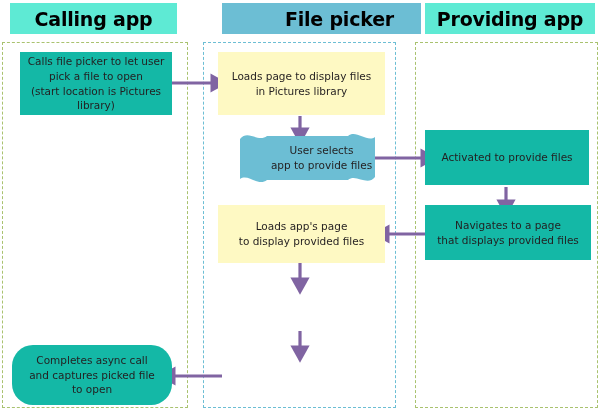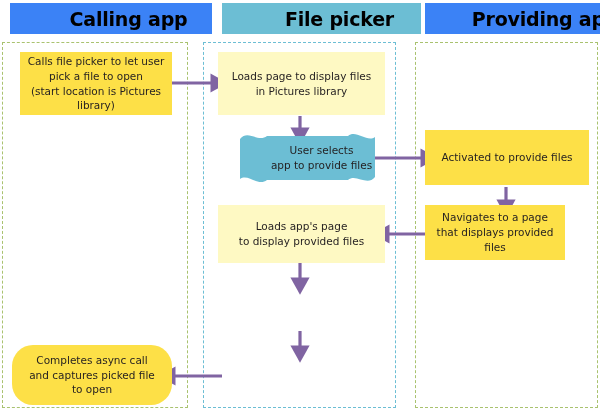--- a/index.html
+++ b/index.html
@@ -15,21 +15,21 @@
   
   .hdr{
     position:absolute;
     display:flex;align-items:center;justify-content:center;
     font-weight:bold;
     font-size:19px;
     color:#000000;
     letter-spacing:-0.2px;
     white-space:nowrap;
   }
-  .hdr.green{background:#3b82f6;padding-left:35px;}
+  .hdr.green{background:#5eead4;}
   .hdr.blue{background:#6cbed4;}
 
   
   .lane{
     position:absolute;
     box-sizing:border-box;
     background:transparent;
   }
   .lane.green{border:1.6px dashed #a9c26f;}
   .lane.blue{border:1.6px dashed #6cbed4;}
@@ -38,21 +38,21 @@
   .node{
     position:absolute;
     box-sizing:border-box;
     display:flex;align-items:center;justify-content:center;
     text-align:center;
     font-size:10.5px;
     color:#231f20;
     line-height:1.42;
     padding:2px 5px;
   }
-  .node.green{background:#fde047;}
+  .node.green{background:#14b8a6;}
   .node.blue{background:#fef9c3;}
   .node .txt{display:block;width:100%;white-space:pre-line;}
 
   
   .docshape{
     position:absolute;
   }
   .docshape svg{position:absolute;left:0;top:0;}
   .docshape .label{
     position:absolute;left:0;top:0;width:100%;height:100%;
@@ -139,18 +139,18 @@
     <span class="txt">Loads app's page
 to display provided files</span>
   </div>
 
 
 
   <div class="node green" style="left:425px;top:130px;width:164px;height:55px;">
     <span class="txt">Activated to provide files</span>
   </div>
 
-  <div class="node green" style="left:425px;top:205px;width:140px;height:55px;">
+  <div class="node green" style="left:425px;top:205px;width:166px;height:55px;">
     <span class="txt">Navigates to a page
 that displays provided files</span>
   </div>
 
 </div>
 
 </body></html>

